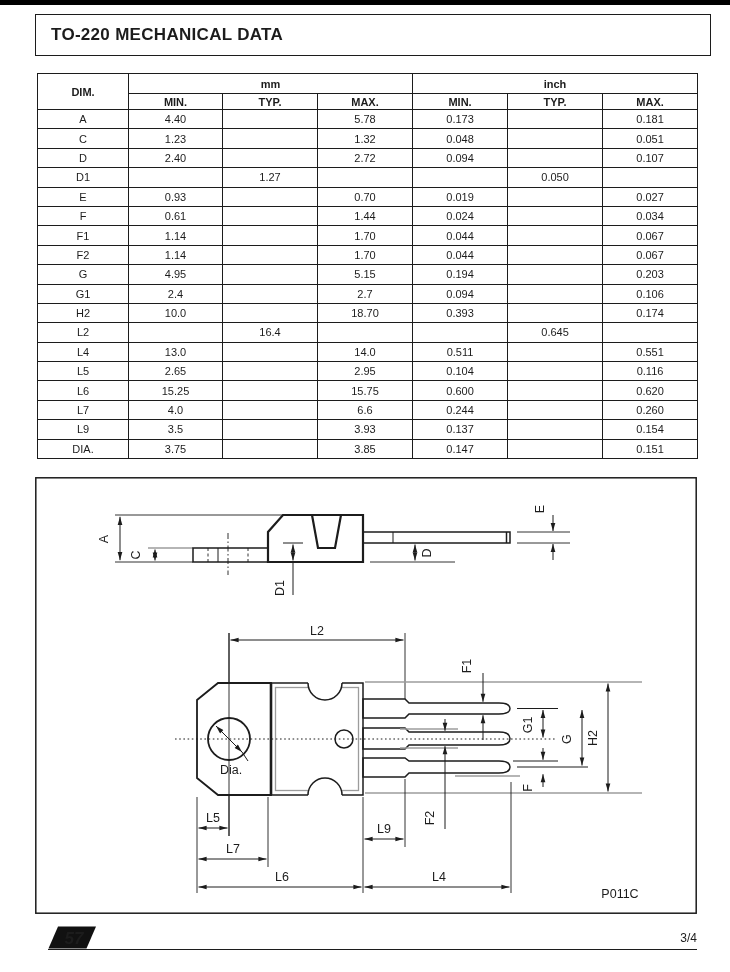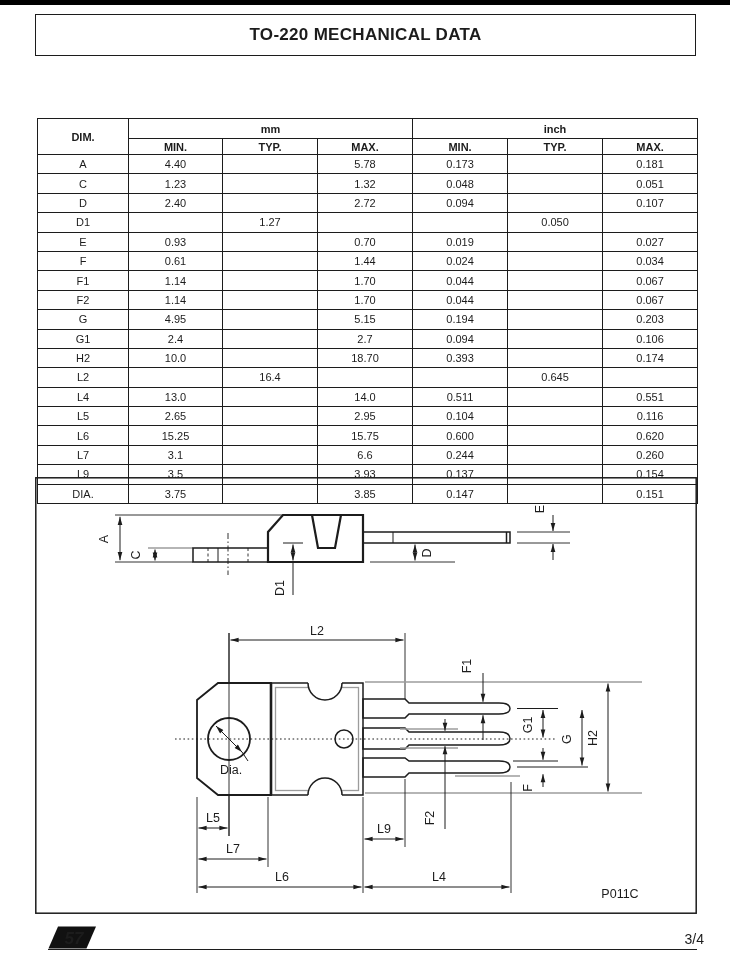--- a/index.html
+++ b/index.html
@@ -1,33 +1,33 @@
 <!DOCTYPE html>
 <html><head>
 <meta charset="utf-8">
 <style>
   html,body{margin:0;padding:0;background:#ffffff;}
   .page{position:relative;width:730px;height:972px;background:#ffffff;overflow:hidden;
         font-family:"Liberation Sans",sans-serif;color:#1c1c1c;}
   .top-bar{position:absolute;top:0;left:0;width:730px;height:5px;background:#000;}
   .title-box{position:absolute;top:14px;left:35px;width:659px;height:40px;
-             border:1.5px solid #1c1c1c;display:flex;align-items:center;justify-content:center;}
+             border:1.5px solid #1c1c1c;display:flex;align-items:center;padding-left:15px;}
   .title-box span{font-size:17px;font-weight:bold;letter-spacing:.3px;}
   table.mech{position:absolute;top:73px;left:37px;width:660px;border-collapse:collapse;
              table-layout:fixed;font-size:11px;color:#1c1c1c;}
   table.mech th,table.mech td{border:1px solid #1c1c1c;text-align:center;padding:0;
              font-weight:normal;overflow:hidden;white-space:nowrap;}
   table.mech thead th{font-weight:bold;}
   table.mech thead tr.r1 th{height:19px;}
   table.mech thead tr.r2 th{height:15px;}
   table.mech tbody td{height:18.4px;}
-  table.mech{border:1.5px solid #1c1c1c;margin-top:45px;}
+  table.mech{border:1.5px solid #1c1c1c;}
   .drawing-frame{position:absolute;top:477px;left:35px;width:662px;height:437px;}
   .footer-rule{position:absolute;top:949px;left:48px;width:649px;height:1.4px;background:#1c1c1c;}
-  .page-num{position:absolute;top:931px;right:26px;font-size:14px;}
+  .page-num{position:absolute;top:931px;right:33px;font-size:12px;}
   .logo{position:absolute;top:926px;left:48px;width:50px;height:23px;}
   svg text{font-family:"Liberation Sans",sans-serif;font-size:12.5px;fill:#1c1c1c;}
   .s1{stroke:#1c1c1c;stroke-width:1.5;fill:none;stroke-linejoin:miter;}
   .s18{stroke:#1c1c1c;stroke-width:1.8;fill:#fff;stroke-linejoin:miter;}
   .s2{stroke:#1c1c1c;stroke-width:2.2;fill:none;stroke-linejoin:miter;}
   .thin{stroke:#1c1c1c;stroke-width:0.9;fill:none;}
   .dim{stroke:#1c1c1c;stroke-width:1;fill:none;}
   .gray{stroke:#9c9c9c;stroke-width:1.3;fill:none;}
   .dash{stroke:#1c1c1c;stroke-width:0.9;fill:none;stroke-dasharray:3 2.5;}
   .cline{stroke:#1c1c1c;stroke-width:0.9;fill:none;stroke-dasharray:6 2.5 1.5 2.5;}
@@ -200,21 +200,21 @@
           <td>L6</td>
           <td>15.25</td>
           <td></td>
           <td>15.75</td>
           <td>0.600</td>
           <td></td>
           <td>0.620</td>
         </tr>
         <tr>
           <td>L7</td>
-          <td>3.1</td>
+          <td>4.0</td>
           <td></td>
           <td>6.6</td>
           <td>0.244</td>
           <td></td>
           <td>0.260</td>
         </tr>
         <tr>
           <td>L9</td>
           <td>3.5</td>
           <td></td>

